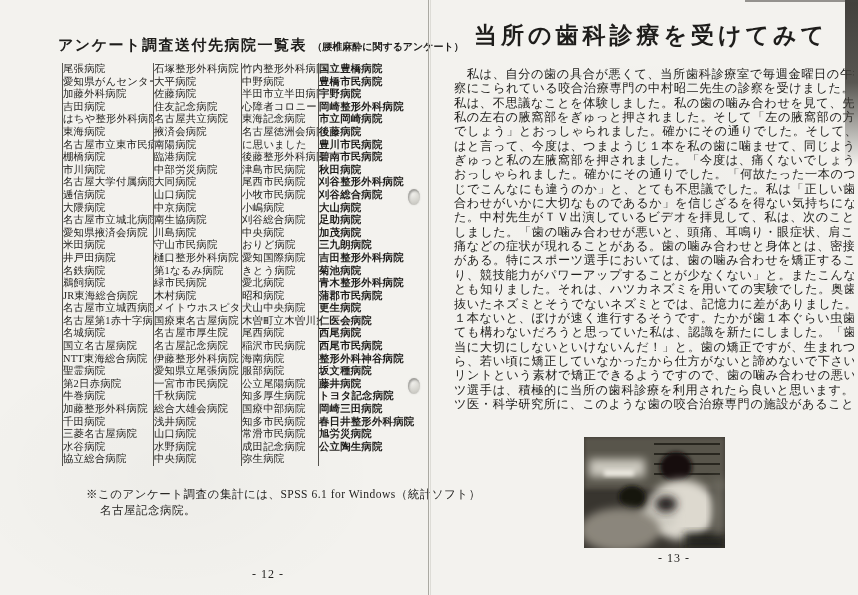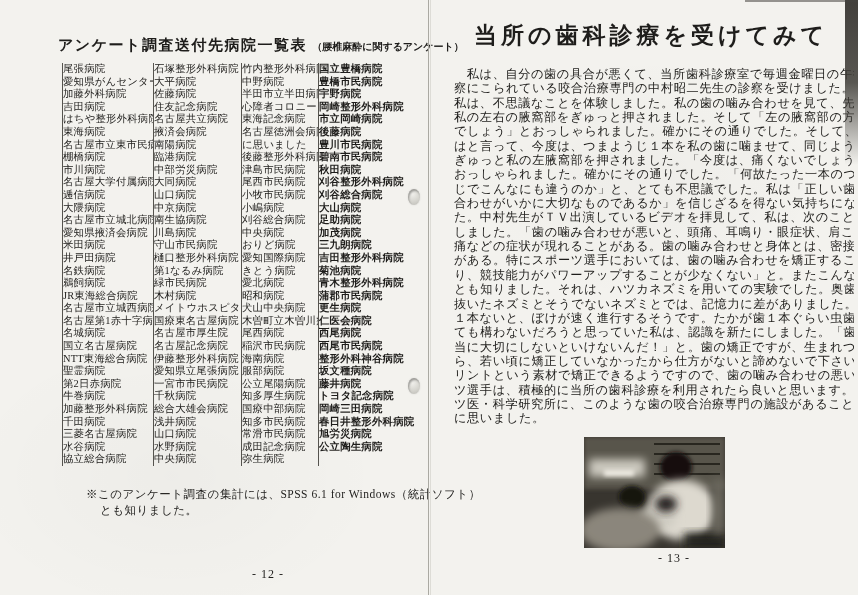--- a/index.html
+++ b/index.html
@@ -185,21 +185,21 @@
           <div class="h-cell">トヨタ記念病院</div>
           <div class="h-cell">岡崎三田病院</div>
           <div class="h-cell">春日井整形外科病院</div>
           <div class="h-cell">旭労災病院</div>
           <div class="h-cell">公立陶生病院</div>
         </div>
     </div>
 
     <div class="footnote">
       <div class="fn1">※このアンケート調査の集計には、SPSS 6.1 for Windows（統計ソフト）</div>
-      <div class="fn2">とも知りました。</div>
+      <div class="fn2">名古屋記念病院。</div>
     </div>
 
     <div class="pagenum pn-left">- 12 -</div>
   </div>
 
   <div>
     <div class="rp-title">当所の歯科診療を受けてみて</div>
 
     <div class="body-text">
         <div class="b-line">　私は、自分の歯の具合が悪くて、当所歯科診療室で毎週金曜日の午後に診</div>
@@ -219,21 +219,20 @@
         <div class="b-line">り、競技能力がパワーアップすることが少なくない」と。またこんな恐いこ</div>
         <div class="b-line">とも知りました。それは、ハツカネズミを用いての実験でした。奥歯を１本</div>
         <div class="b-line">抜いたネズミとそうでないネズミとでは、記憶力に差がありました。奥歯が</div>
         <div class="b-line">１本ないと、ぼけが速く進行するそうです。たかが歯１本ぐらい虫歯で失っ</div>
         <div class="b-line">ても構わないだろうと思っていた私は、認識を新たにしました。「歯は、本</div>
         <div class="b-line">当に大切にしないといけないんだ！」と。歯の矯正ですが、生まれつきだか</div>
         <div class="b-line">ら、若い頃に矯正していなかったから仕方がないと諦めないで下さい。スプ</div>
         <div class="b-line">リントという素材で矯正できるようですので、歯の噛み合わせの悪いスポー</div>
         <div class="b-line">ツ選手は、積極的に当所の歯科診療を利用されたら良いと思います。スポー</div>
         <div class="b-line">ツ医・科学研究所に、このような歯の咬合治療専門の施設があることを誇り</div>
-        <div class="b-line">に思いました。</div>
       </div>
 
     <div class="photo">
       <svg width="141" height="111" viewBox="0 0 141 111">
         <defs>
           <filter id="b2" x="-40%" y="-40%" width="180%" height="180%">
               <feGaussianBlur stdDeviation="2"></feGaussianBlur>
             </filter>
           <filter id="b4" x="-40%" y="-40%" width="180%" height="180%">
               <feGaussianBlur stdDeviation="4"></feGaussianBlur>

